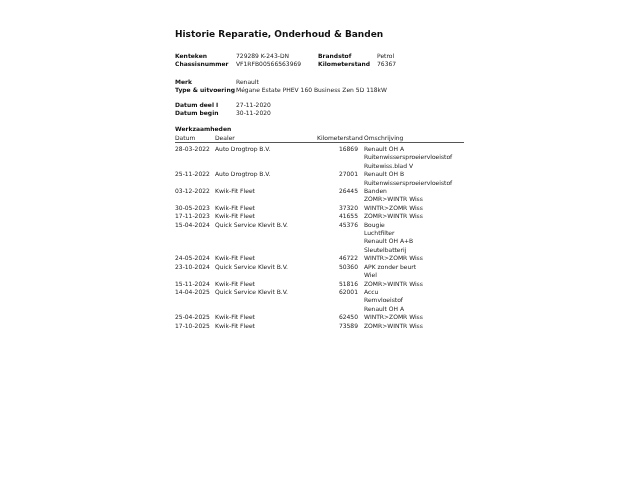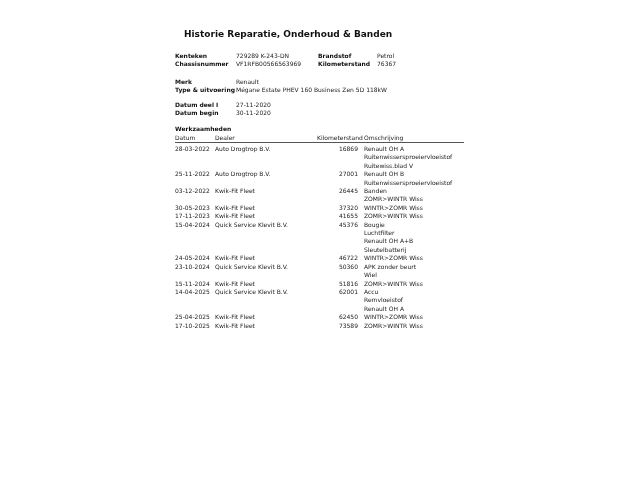--- a/index.html
+++ b/index.html
@@ -19,21 +19,21 @@
   .thead .h-km{text-align:right;}
   .trows{padding-top:2px;}
   .trow{display:grid;grid-template-columns:40px 102px 41px 6px 100px;}
   .trow div{line-height:8.4px;}
   .c-km{text-align:right;}
   .c-oms div{white-space:nowrap;}
 </style>
 </head>
 <body>
 
-<div class="abs title" style="left:184px;top:29px;">Historie Reparatie, Onderhoud &amp; Banden</div>
+<div class="abs title" style="left:175px;top:29px;">Historie Reparatie, Onderhoud &amp; Banden</div>
 
 <div class="abs lbl" style="left:175px;top:52px;">Kenteken</div>
 <div class="abs val" style="left:236px;top:52px;">729289 K-243-DN</div>
 <div class="abs lbl" style="left:175px;top:60px;">Chassisnummer</div>
 <div class="abs val" style="left:236px;top:60px;">VF1RFB00566563969</div>
 
 <div class="abs lbl" style="left:318px;top:52px;">Brandstof</div>
 <div class="abs val" style="left:377px;top:52px;">Petrol</div>
 <div class="abs lbl" style="left:318px;top:60px;">Kilometerstand</div>
 <div class="abs val" style="left:377px;top:60px;">76367</div>

